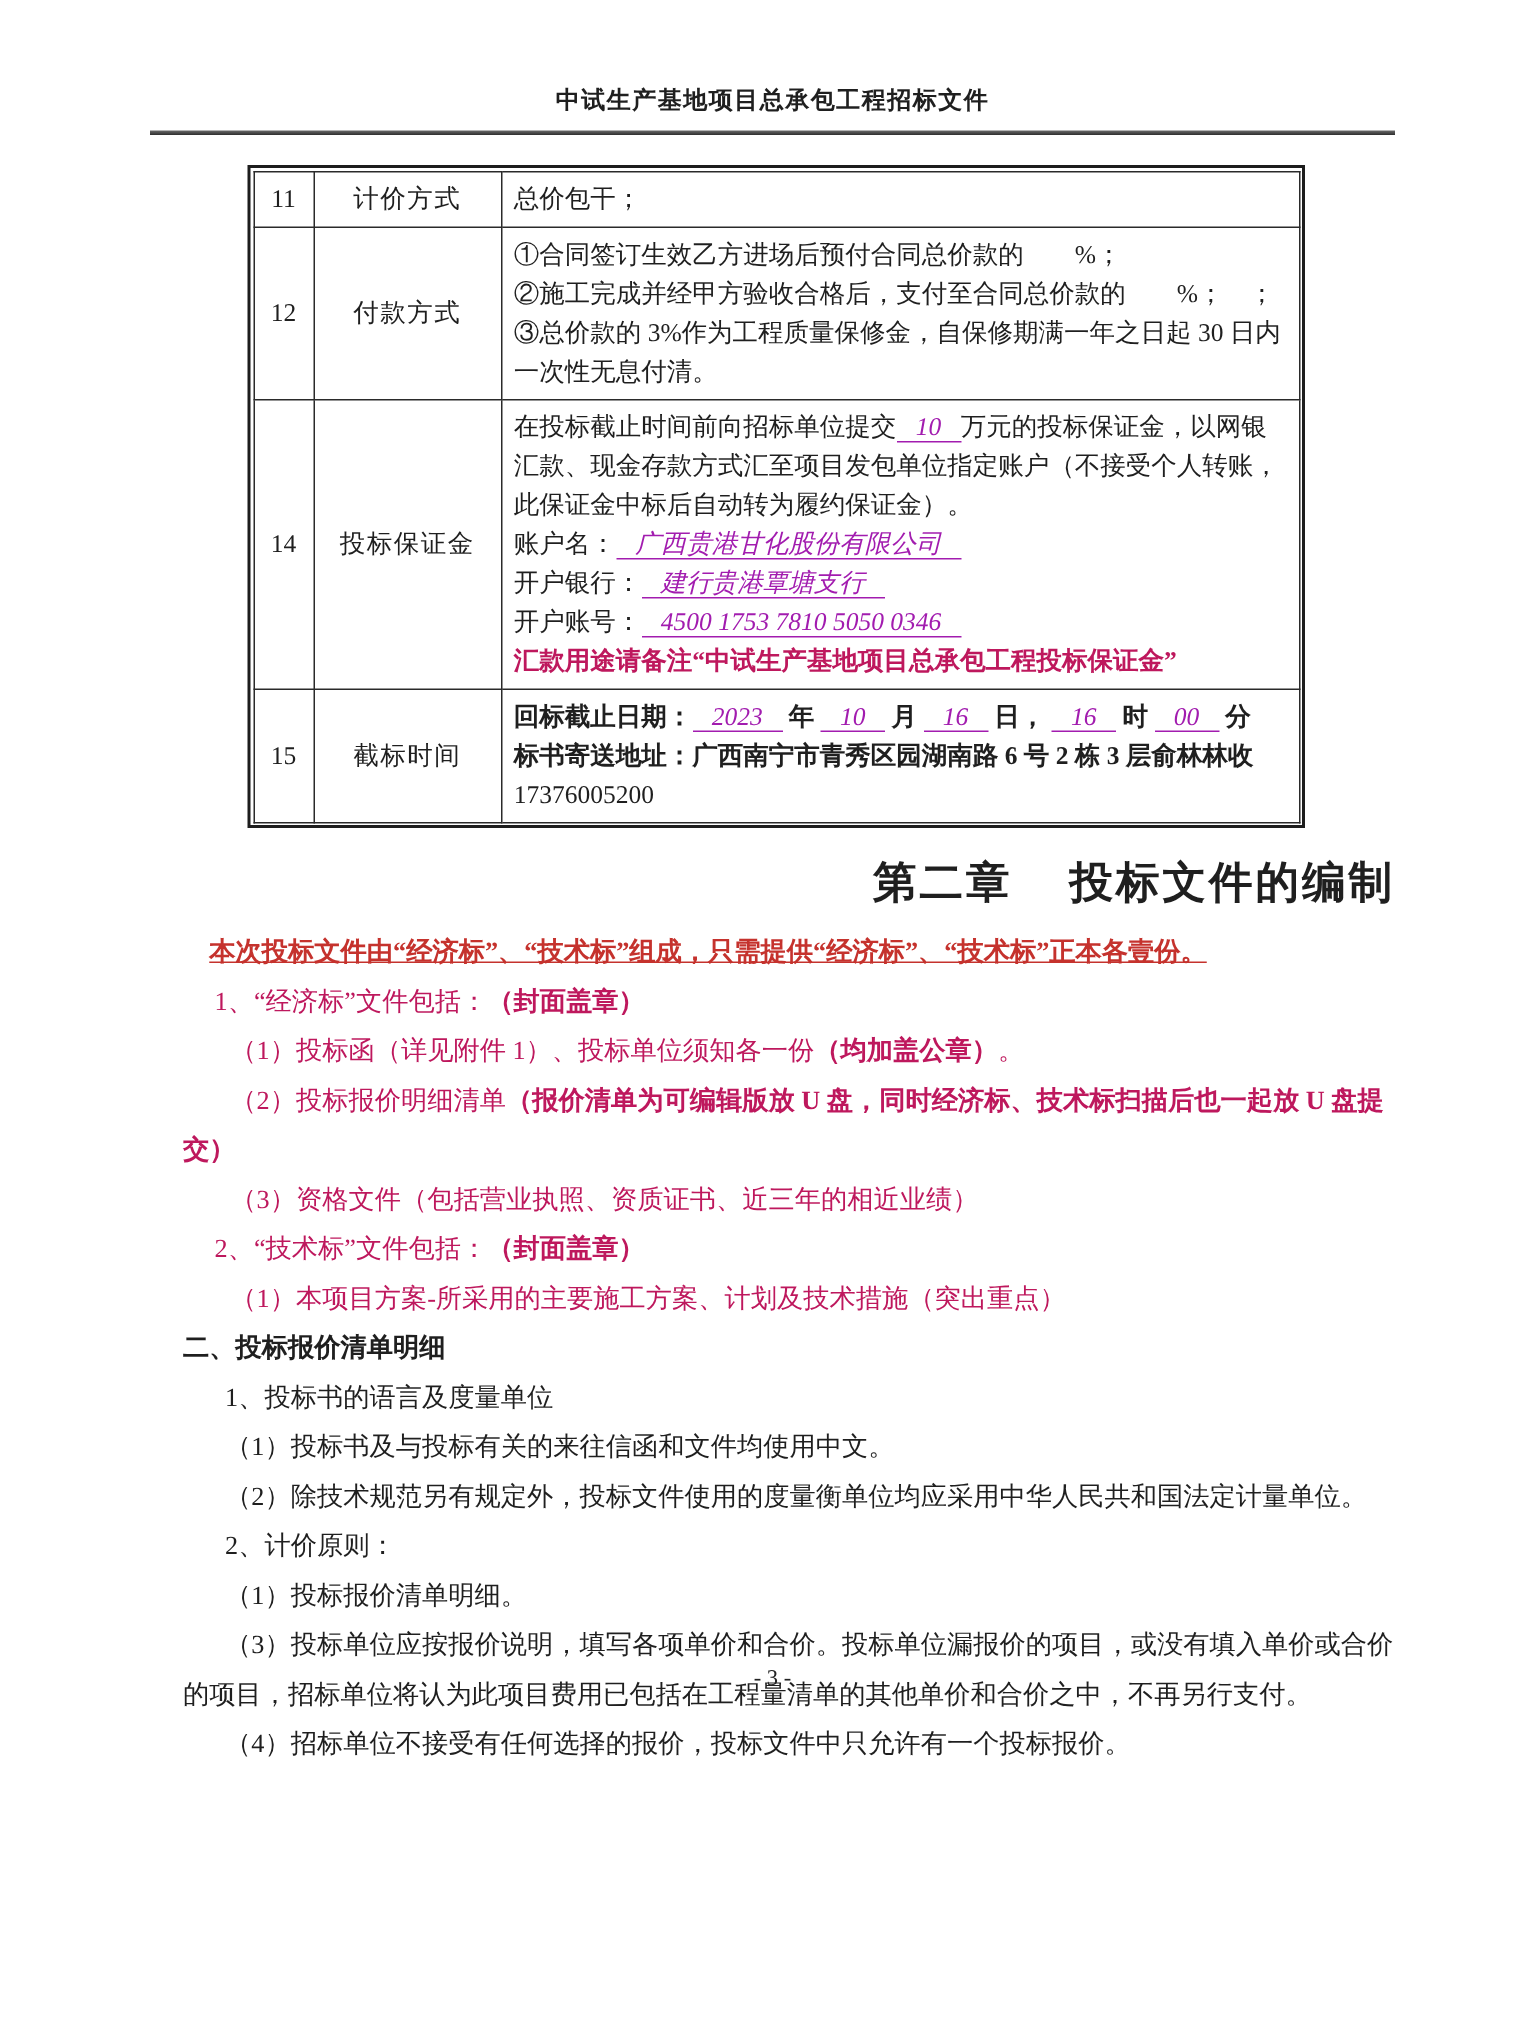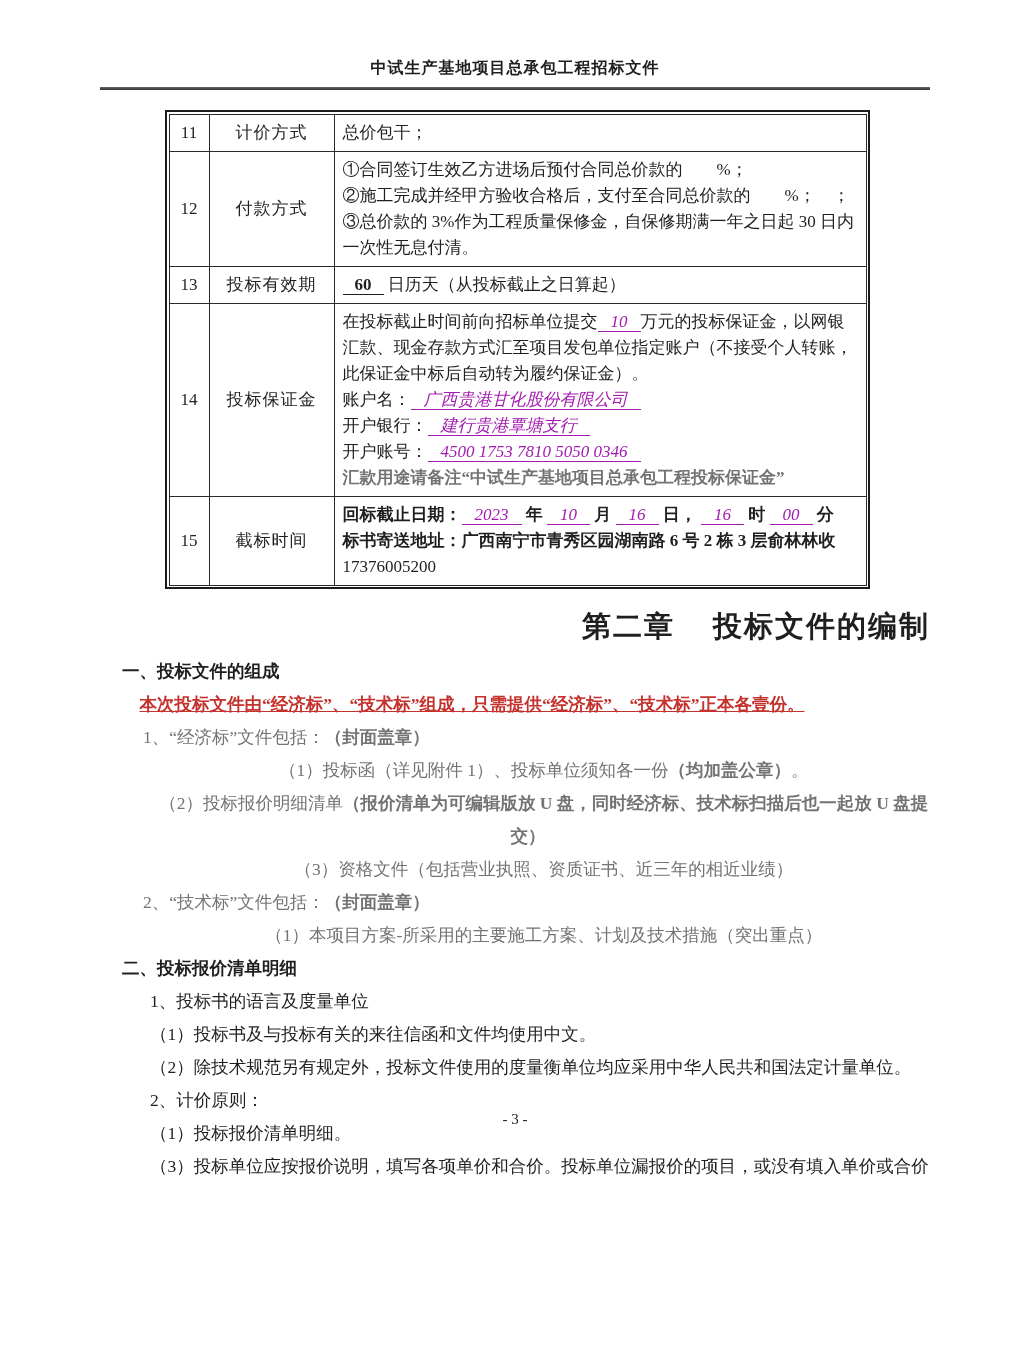--- a/index.html
+++ b/index.html
@@ -27,38 +27,38 @@
     border:1.5px solid #2a2a2a;
     font-size:17px;line-height:26px;
     padding:5px 8px;vertical-align:middle;box-sizing:border-box;
   }
   td.c-num{width:40px;text-align:center;padding:5px 2px;}
   td.c-label{width:125px;text-align:center;letter-spacing:1px;}
   td.c-content{padding-left:11px;}
   .t-line{margin:0;}
   .b{font-weight:bold;}
   .teal{color:#a21caf;font-style:italic;}
-  .red{color:#737373;}
+  .red{color:#be185d;}
   .fill{border-bottom:1.5px solid currentColor;padding:0 13px;}
   .fill-dark{border-bottom:1.5px solid #1f1f1f;padding:0 12px;font-weight:bold;}
   .nowrap{white-space:nowrap;}
   
   .chapter{
     margin:16px 0 6px 0;text-align:right;
     font-size:29px;font-weight:bold;line-height:42px;letter-spacing:2px;
   }
   .chapter .gap{display:inline-block;width:38px;}
   
   .body-text{margin:8px 0 0 22px;width:812px;font-size:17.5px;}
   .body-text p{margin:0;line-height:33px;}
   .h-black{font-weight:bold;}
   .red-intro{color:#c5322d;font-weight:bold;text-decoration:underline;text-indent:1em;}
   .i12{text-indent:1.2em;}
   .i16{text-indent:1.6em;}
-  .i18{text-indent:1.8em;text-align:center;}
+  .i18{text-indent:1.8em;}
   
   .page-footer{
     position:absolute;left:100px;right:94px;bottom:50px;
     text-align:center;font-size:15px;color:#222;
   }
 </style>
 </head>
 <body>
 
 <div class="page">
@@ -81,27 +81,20 @@
       <tr>
         <td class="c-num">12</td>
         <td class="c-label">付款方式</td>
         <td class="c-content">
           <p class="t-line">①合同签订生效乙方进场后预付合同总价款的　　%；</p>
           <p class="t-line">②施工完成并经甲方验收合格后，支付至合同总价款的　　%；　；</p>
           <p class="t-line">③总价款的 3%作为工程质量保修金，自保修期满一年之日起 30 日内一次性无息付清。</p>
         </td>
       </tr>
       <tr>
-        <td class="c-num">13</td>
-        <td class="c-label">投标有效期</td>
-        <td class="c-content">
-          <p class="t-line"><span class="fill-dark">60</span> <span>日历天（从投标截止之日算起）</span></p>
-        </td>
-      </tr>
-      <tr>
         <td class="c-num">14</td>
         <td class="c-label">投标保证金</td>
         <td class="c-content">
           <p class="t-line"><span>在投标截止时间前向招标单位提交</span><span class="teal fill">10</span><span>万元的投标保证金，以网银汇款、现金存款方式汇至项目发包单位指定账户（不接受个人转账，此保证金中标后自动转为履约保证金）。</span></p>
           <p class="t-line"><span>账户名：</span><span class="teal fill">广西贵港甘化股份有限公司</span></p>
           <p class="t-line"><span>开户银行：</span><span class="teal fill">建行贵港覃塘支行</span></p>
           <p class="t-line"><span>开户账号：</span><span class="teal fill">4500 1753 7810 5050 0346</span></p>
           <p class="t-line red b">汇款用途请备注“中试生产基地项目总承包工程投标保证金”</p>
         </td>
       </tr>
@@ -114,21 +107,20 @@
           <p class="t-line">17376005200</p>
         </td>
       </tr>
     </tbody>
       </table>
   </div>
 
   <h1 class="chapter"><span>第二章</span><span class="gap"></span><span>投标文件的编制</span></h1>
 
   <div class="body-text">
-    <p class="h-black">一、投标文件的组成</p>
     <p class="red-intro">本次投标文件由“经济标”、“技术标”组成，只需提供“经济标”、“技术标”正本各壹份。</p>
     <p class="red i12"><span>1、“经济标”文件包括：</span><span class="b">（封面盖章）</span></p>
     <p class="red i18"><span>（1）投标函（详见附件 1）、投标单位须知各一份</span><span class="b">（均加盖公章）</span><span>。</span></p>
     <p class="red i18"><span>（2）投标报价明细清单</span><span class="b">（报价清单为可编辑版放 U 盘，同时经济标、技术标扫描后也一起放 U 盘提交）</span></p>
     <p class="red i18">（3）资格文件（包括营业执照、资质证书、近三年的相近业绩）</p>
     <p class="red i12"><span>2、“技术标”文件包括：</span><span class="b">（封面盖章）</span></p>
     <p class="red i18">（1）本项目方案-所采用的主要施工方案、计划及技术措施（突出重点）</p>
 
     <p class="h-black">二、投标报价清单明细</p>
     <p class="i16">1、投标书的语言及度量单位</p>

